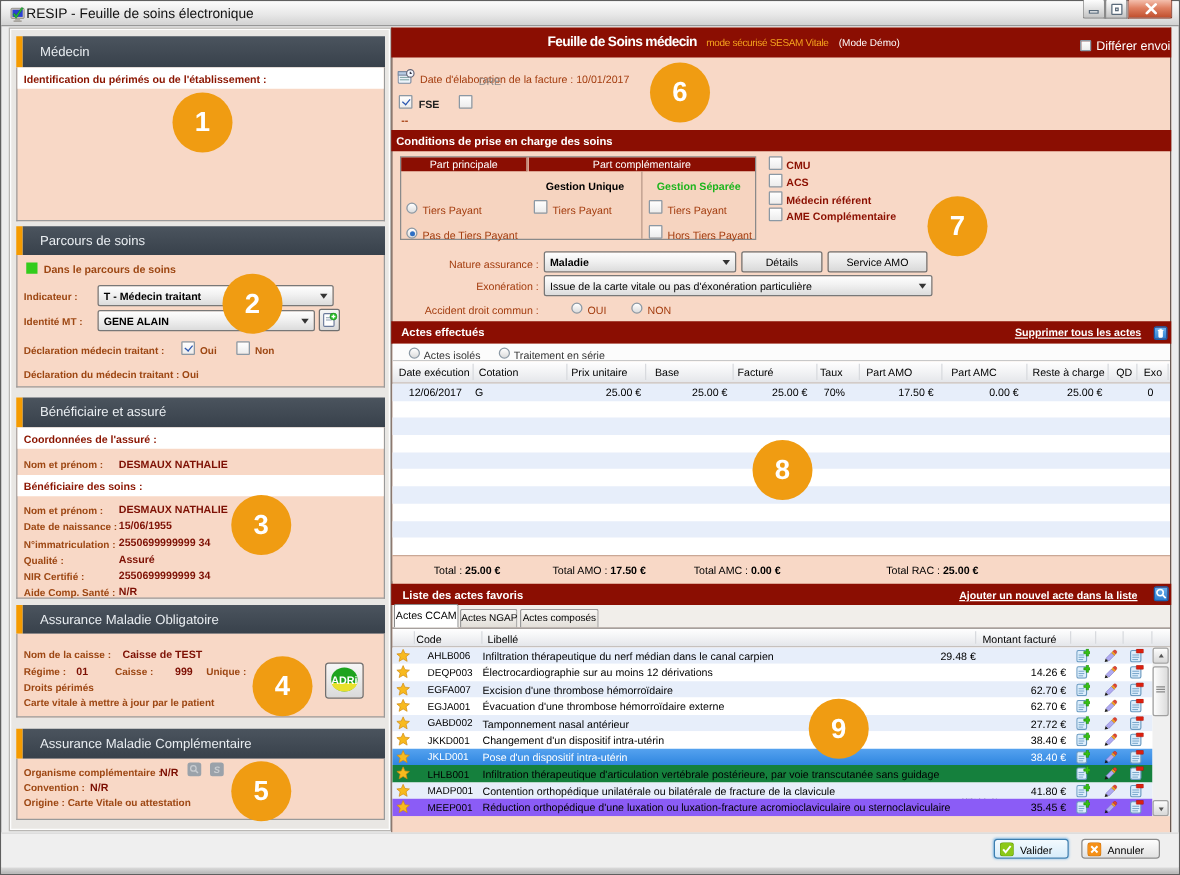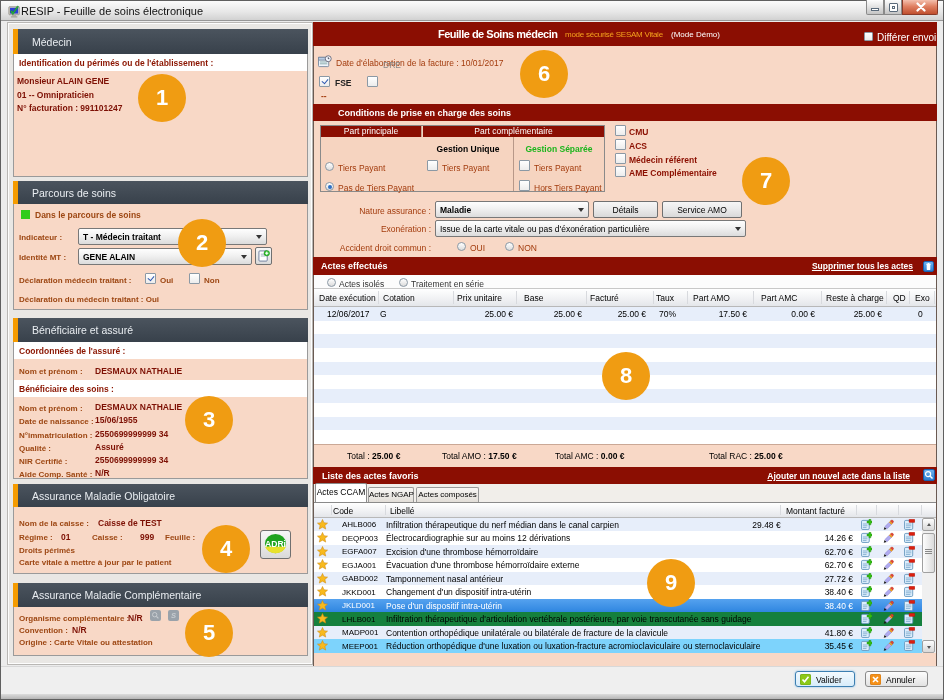--- a/index.html
+++ b/index.html
@@ -50,21 +50,20 @@
     <svg class="abs" style="left:13px;top:2px" width="10" height="10" viewBox="0 0 10 10">
       <path d="M1.5 1.5 L8.5 8.5 M8.5 1.5 L1.5 8.5" stroke="#fff" stroke-width="2.2" stroke-linecap="round"></path>
     </svg>
   </div>
 
 <div class="abs" style="left:8px;top:23px;width:304px;height:641px;background:#e9e7e4;border:1px solid #fdfdfd;outline:1px solid #b9b7b4"></div>
 
 <div class="sh" style="top:29px;height:25px">Médecin</div>
 <div class="sc" style="top:54px;height:123px">
   <div class="wstrip" style="height:17px">Identification du périmés ou de l'établissement :</div>
-  <div class="val" style="left:3px;top:21px;line-height:13.5px;">Monsieur ALAIN GENE<br>01 -- Omnipraticien<br>N° facturation : 991101247</div>
 </div>
 
 <div class="sh" style="top:181px;height:23px">Parcours de soins</div>
 <div class="sc" style="top:204px;height:106px">
   <div class="abs" style="left:7px;top:6px;width:9px;height:9px;background:#33cc1c"></div>
   <div class="lab" style="left:21px;top:6px;font-size:8.5px">Dans le parcours de soins</div>
   <div class="lab" style="left:5px;top:29px">Indicateur :</div>
   <div class="combo" style="left:64px;top:24px;width:189px;height:17px">T - Médecin traitant<span class="arr"></span></div>
   <div class="lab" style="left:5px;top:49px">Identité MT :</div>
   <div class="combo" style="left:64px;top:44px;width:174px;height:17px">GENE ALAIN<span class="arr"></span></div>
@@ -97,21 +96,21 @@
 </div>
 
 <div class="sh" style="top:484px;height:23px">Assurance Maladie Obligatoire</div>
 <div class="sc" style="top:507px;height:67px">
   <div class="lab" style="left:5px;top:12px">Nom de la caisse :</div>
   <div class="val" style="left:84px;top:11px">Caisse de TEST</div>
   <div class="lab" style="left:5px;top:26px">Régime :</div>
     <div class="val" style="left:47px;top:25px">01</div>
   <div class="lab" style="left:78px;top:26px">Caisse :</div>
     <div class="val" style="left:126px;top:25px">999</div>
-  <div class="lab" style="left:151px;top:26px">Feuille :</div>
+  <div class="lab" style="left:151px;top:26px">Unique :</div>
     <div class="val" style="left:195px;top:25px">999</div>
   <div class="lab" style="left:5px;top:39px">Droits périmés</div>
   <div class="lab" style="left:5px;top:51px">Carte vitale à mettre à jour par le patient</div>
   <div class="btn" style="left:246px;top:23px;width:31px;height:29px;border-radius:3px">
       <svg width="25" height="23" viewBox="0 0 26 24">
         <ellipse cx="13" cy="11" rx="11" ry="10" fill="#1ea31e"></ellipse>
         <path d="M2 14 A 11 10 0 0 0 13 21 A 11 10 0 0 0 24 14 Z" fill="#e8e12c"></path>
         <text x="13" y="15" font-size="9" font-weight="bold" fill="#fff" text-anchor="middle" font-family="Liberation Sans">ADRi</text>
       </svg>
     </div>
@@ -146,21 +145,21 @@
     <rect x="2" y="9" width="8" height="1" fill="#8aa"></rect>
     <circle cx="11" cy="4" r="3.2" fill="#f4f8ff" stroke="#667"></circle>
     <path d="M11 2.5 V4 H12.2" stroke="#334" fill="none"></path>
   </svg>
 <div class="abs" style="left:336px;top:58px;color:#a33c0e;font-size:8.5px">Date d'élaboration de la facture : 10/01/2017</div>
 <div class="cb chk" style="left:319px;top:76px"></div>
 <div class="abs" style="left:335px;top:78px;font-weight:bold;font-size:8.5px;color:#222">FSE</div>
 <div class="cb" style="left:367px;top:76px"></div>
 <div class="abs" style="left:383px;top:60px;color:#8a8a8a;font-weight:normal;font-size:8.5px">DRE</div>
 <div class="abs" style="left:321px;top:91px;color:#a33c0e;font-weight:bold">--</div>
-<div class="rbar" style="top:104px;height:17px;font-weight:bold;padding-left:25px;font-size:9px">Conditions de prise en charge des soins</div>
+<div class="rbar" style="top:104px;height:17px;font-weight:bold;padding-left:4px;font-size:9px">Conditions de prise en charge des soins</div>
 
 <div class="abs" style="left:320px;top:125px;width:285px;height:67px;border:1px solid #8a8a8a;background:#f6d4c0">
   <div class="abs" style="left:0;top:0;width:101px;height:11px;background:#8b0e02;color:#fff;font-size:8.5px;text-align:center;line-height:11px;border-right:1px solid #caa896">Part principale</div>
   <div class="abs" style="left:102px;top:0;width:181px;height:11px;background:#8b0e02;color:#fff;font-size:8.5px;text-align:center;line-height:11px">Part complémentaire</div>
   <div class="abs" style="left:102px;top:11px;width:91px;height:54px;border-right:1px solid #b89888;text-align:center;font-size:8.5px;font-weight:bold;padding-top:7px">Gestion Unique</div>
   <div class="abs" style="left:193px;top:11px;width:90px;text-align:center;font-size:8.5px;font-weight:bold;color:#1db51d;padding-top:7px">Gestion Séparée</div>
   <div class="rad" style="left:4px;top:36px"></div>
     <div class="abs" style="left:17px;top:37px;color:#a33c0e;font-size:8.5px">Tiers Payant</div>
   <div class="rad sel" style="left:4px;top:56px"></div>
     <div class="abs" style="left:17px;top:57px;color:#a33c0e;font-size:8.5px">Pas de Tiers Payant</div>
@@ -448,21 +447,21 @@
 <svg class="abs" style="left:547px;top:1px" width="11" height="11" viewBox="0 0 12 12">
         <use href="#docplus"></use>
       </svg>
 <svg class="abs" style="left:569px;top:1px" width="11" height="11" viewBox="0 0 12 12">
         <use href="#pencil"></use>
       </svg>
 <svg class="abs" style="left:590px;top:1px" width="11" height="11" viewBox="0 0 12 12">
         <use href="#docred"></use>
       </svg>
 </div>
-<div class="abs" style="left:0;top:121.5px;width:608px;height:13.5px;background:#7dd3fc">
+<div class="abs" style="left:0;top:121.5px;width:608px;height:13.5px;background:#8b5cf6">
 <svg class="abs" style="left:3px;top:1px" width="11" height="11" viewBox="0 0 12 12">
         <use href="#star"></use>
       </svg>
 <span class="abs" style="left:28px;top:2.5px;font-size:8px">MEEP001</span>
 <span class="abs" style="left:72px;top:2px">Réduction orthopédique d'une luxation ou luxation-fracture acromioclaviculaire ou sternoclaviculaire</span>
 <span class="abs" style="left:400px;top:2px;width:139px;text-align:right">35.45 €</span>
 <svg class="abs" style="left:547px;top:1px" width="11" height="11" viewBox="0 0 12 12">
         <use href="#docplus"></use>
       </svg>
 <svg class="abs" style="left:569px;top:1px" width="11" height="11" viewBox="0 0 12 12">

